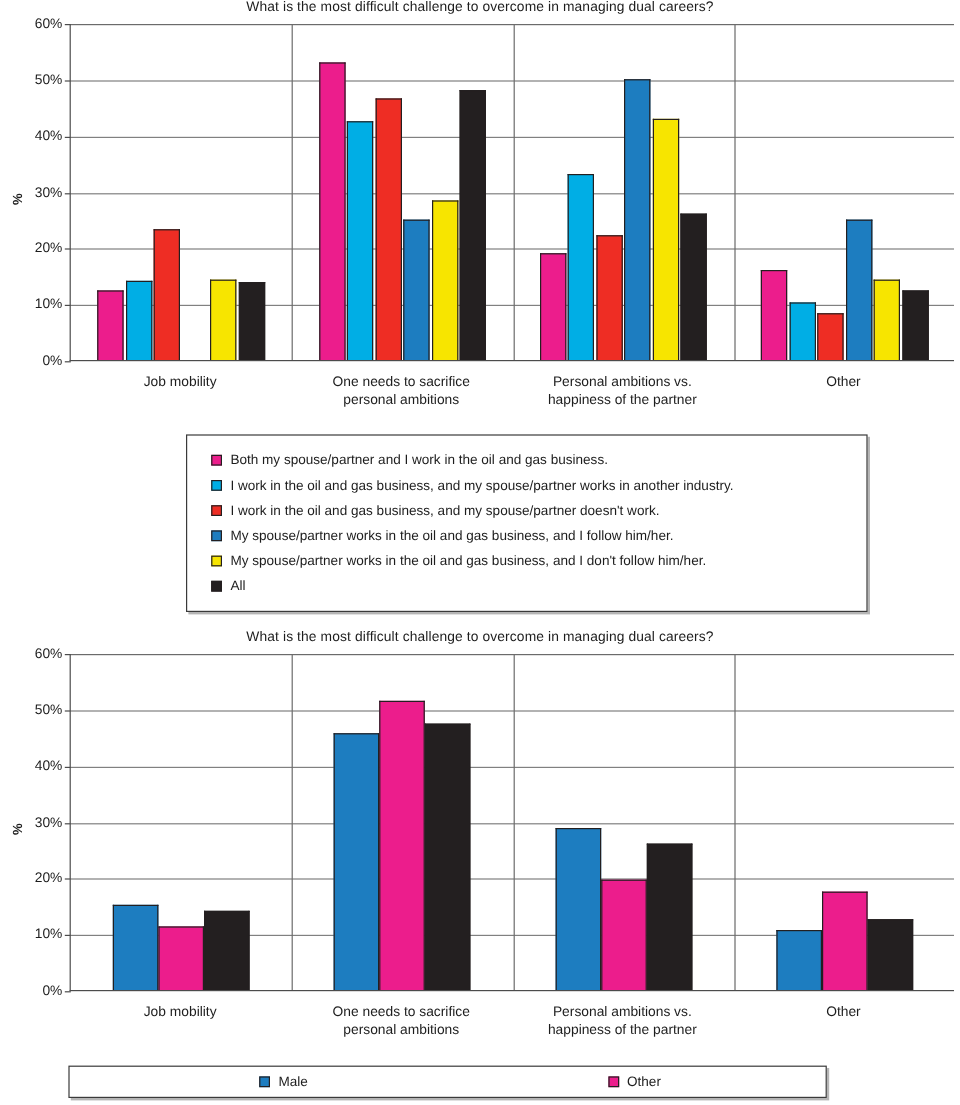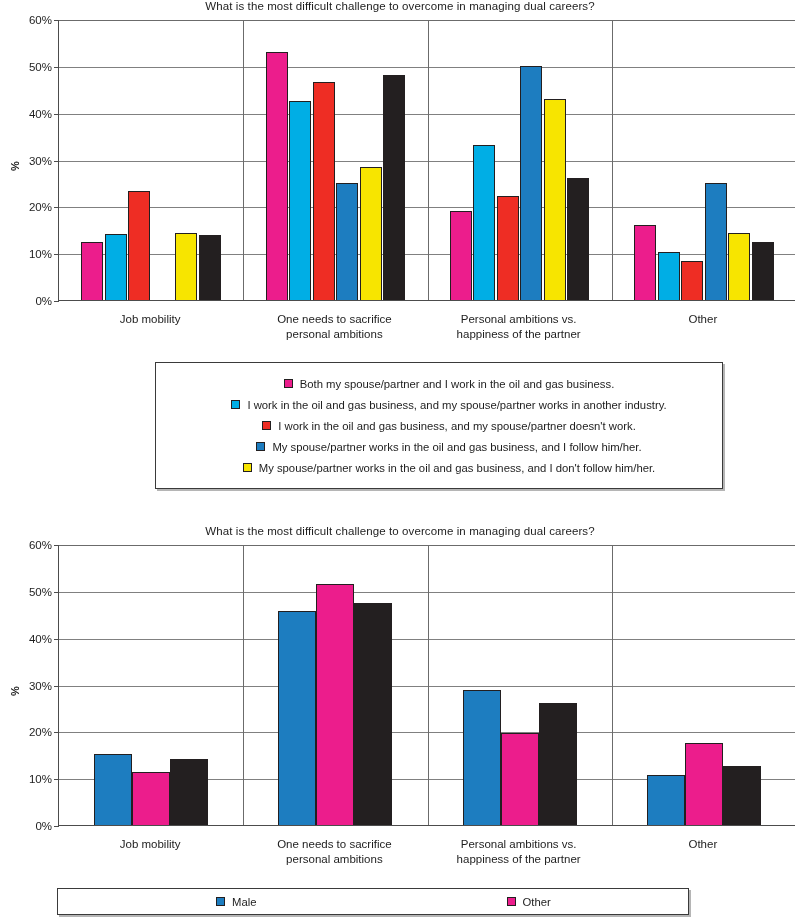--- a/index.html
+++ b/index.html
@@ -97,21 +97,21 @@
     color: #1d1d1d;
     white-space: nowrap;
   }
   .swatch {
     width: 9px; height: 9px;
     border: 1.1px solid #231f20;
     margin-right: 7px;
     flex: 0 0 auto;
   }
   #legend1 { left: 155px; top: 362px; width: 568px; padding: 10px 0 10px 20px; }
-  #legend1 .legend-row { height: 21px; justify-content: center; }
+  #legend1 .legend-row { height: 21px; }
   #legend2 {
     left: 57px; top: 888px; width: 632px; height: 27px;
     display: flex; align-items: center;
   }
   #legend2 .legend-row { justify-content: flex-start; }
   #legend2 .lg-item { display: flex; align-items: center; }
   #legend2 .lg-item:nth-child(1) { margin-left: 158px; }
   #legend2 .lg-item:nth-child(2) { margin-left: 250px; }
   #legend2 .lg-item:nth-child(3) { margin-left: 250px; }
 </style>
@@ -205,20 +205,24 @@
         <span>I work in the oil and gas business, and my spouse/partner doesn't work.</span>
       </div>
       <div class="legend-row">
         <span class="swatch" style="background: rgb(29, 125, 192);"></span>
         <span>My spouse/partner works in the oil and gas business, and I follow him/her.</span>
       </div>
       <div class="legend-row">
         <span class="swatch" style="background: rgb(247, 229, 0);"></span>
         <span>My spouse/partner works in the oil and gas business, and I don't follow him/her.</span>
       </div>
+      <div class="legend-row">
+        <span class="swatch" style="background: rgb(35, 31, 32);"></span>
+        <span>All</span>
+      </div>
     </div>
 
   <div class="chart" id="chart2" style="top:525px;height:360px;">
     <div class="chart-title">What is the most difficult challenge to overcome in managing dual careers?</div>
     <div class="ylabel" id="ylabel2" style="left:-5px;top:160px;width:40px;text-align:center;">%</div>
     <div class="plot" id="plot2" style="left:58px;top:20px;width:737px;height:281px;">
         <div class="ytick" style="top: 281px;">0%</div>
         <div class="gridline" style="top: 234.167px;"></div>
         <div class="ytick" style="top: 234.167px;">10%</div>
         <div class="gridline" style="top: 187.333px;"></div>

